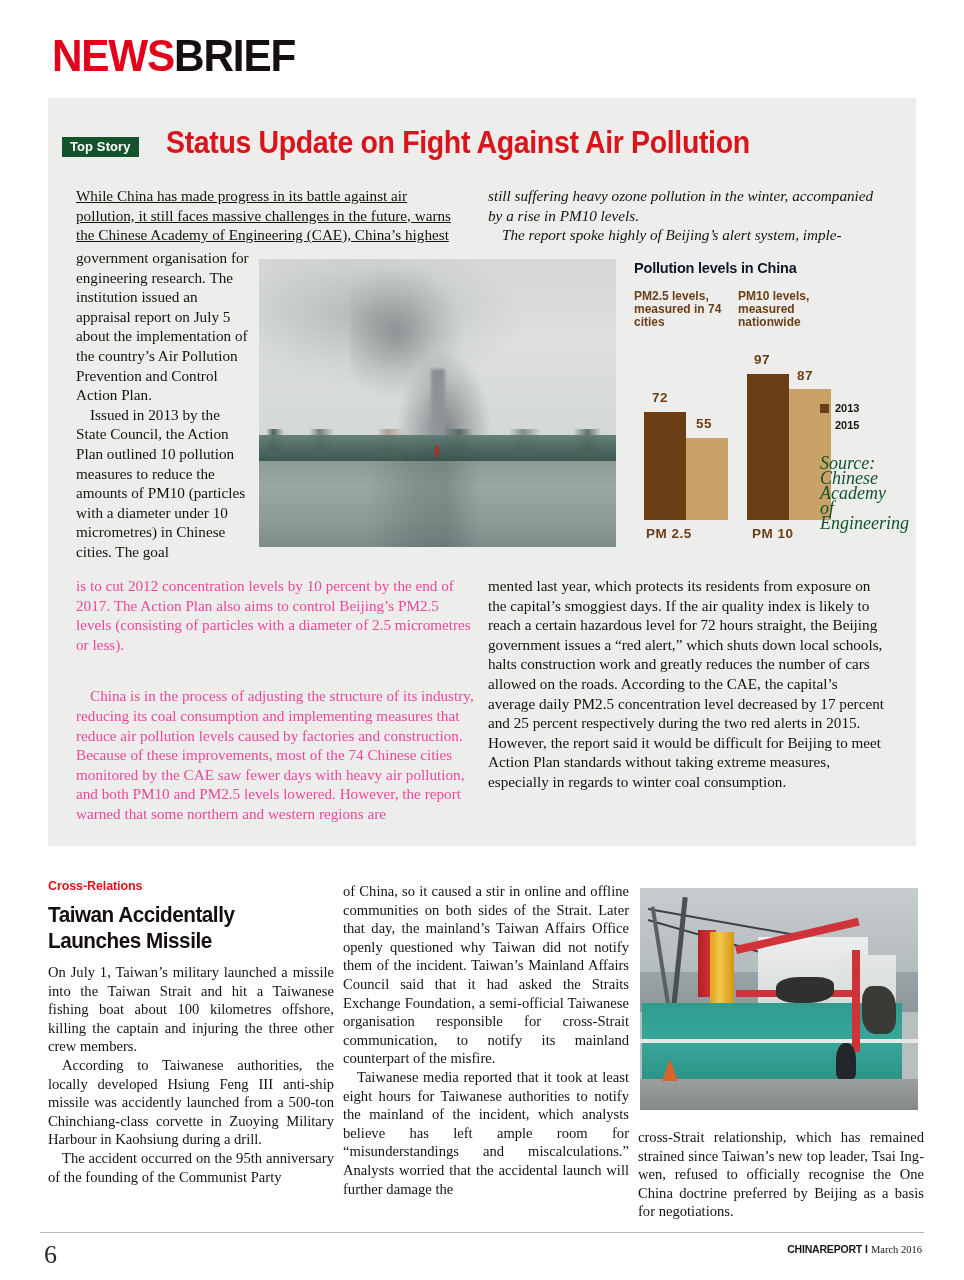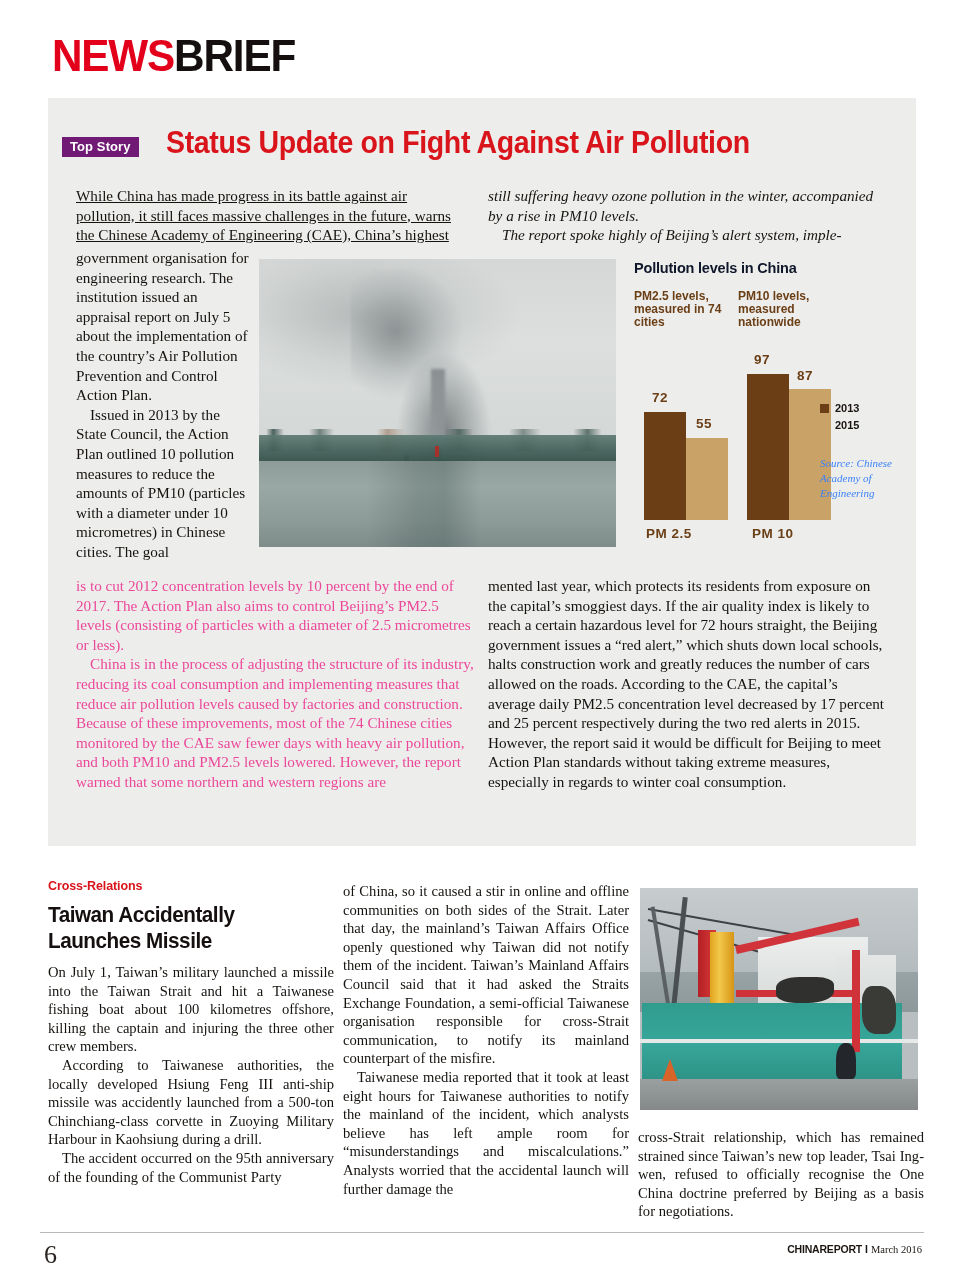--- a/index.html
+++ b/index.html
@@ -23,21 +23,21 @@
   .masthead .mh-brief { color: #15100f; }
 
   
   .topstory-panel {
     position: absolute; left: 48px; top: 98px;
     width: 868px; height: 748px;
     background: #ededec;
   }
   .badge {
     position: absolute; left: 62px; top: 137px;
-    background: #701a75; color: #ffffff;
+    background: #14532d; color: #ffffff;
     font-family: "Liberation Sans", sans-serif;
     font-weight: bold; font-size: 13px; letter-spacing: 0.1px;
     padding: 3px 8px 4px 8px; line-height: 1;
   }
   .topstory-title {
     position: absolute; left: 166px; top: 127px;
     color: #D9141B;
     font-family: "Liberation Sans", sans-serif;
     font-weight: bold; font-size: 31px; line-height: 1;
     letter-spacing: -0.4px; white-space: nowrap;
@@ -58,21 +58,21 @@
   .ts-leftcol p + p { text-indent: 14px; }
   .ts-rightcol {
     position: absolute; left: 488px; top: 186px; width: 398px;
     font-size: 15.2px; line-height: 19.6px; color: #16130f; font-style: italic;
   }
   .ts-rightcol p + p { text-indent: 14px; }
   .ts-widecol {
     position: absolute; left: 76px; top: 576px; width: 398px;
     font-size: 15.2px; line-height: 19.6px; color: #ec4899;
   }
-  .ts-widecol p + p { text-indent: 14px; }
+  .ts-widecol p + p { text-indent: 14px; margin-top: 32px; }
   .ts-widecol-r {
     position: absolute; left: 488px; top: 576px; width: 398px;
     font-size: 15.2px; line-height: 19.6px; color: #16130f;
   }
 
   
   .photo-smoke {
     position: absolute; left: 259px; top: 259px;
     width: 357px; height: 288px;
     overflow: hidden;
@@ -167,21 +167,21 @@
     font-size: 13.5px; font-weight: bold; color: #6B3F16;
     font-family: "Liberation Sans", sans-serif; letter-spacing: 0.5px;
   }
   .legend { position: absolute; left: 186px; top: 142px; }
   .legend-row { display: flex; align-items: center; margin-bottom: 5px; }
   .legend-sw { width: 9px; height: 9px; margin-right: 6px; }
   .legend-lb { font-size: 11px; font-weight: bold; color: #1a1511; }
   .source {
     position: absolute; left: 186px; top: 196px; width: 84px;
     font-family: "Liberation Serif", serif; font-style: italic;
-    font-size: 11px; line-height: 15px; color: #3b82f6;
+    font-size: 18px; line-height: 15px; color: #14532d;
   }
 
   
   .kicker {
     position: absolute; left: 48px; top: 879px;
     font-family: "Liberation Sans", sans-serif;
     font-weight: bold; font-size: 12.5px; color: #D9141B;
     letter-spacing: -0.1px;
   }
   .sub-headline {

